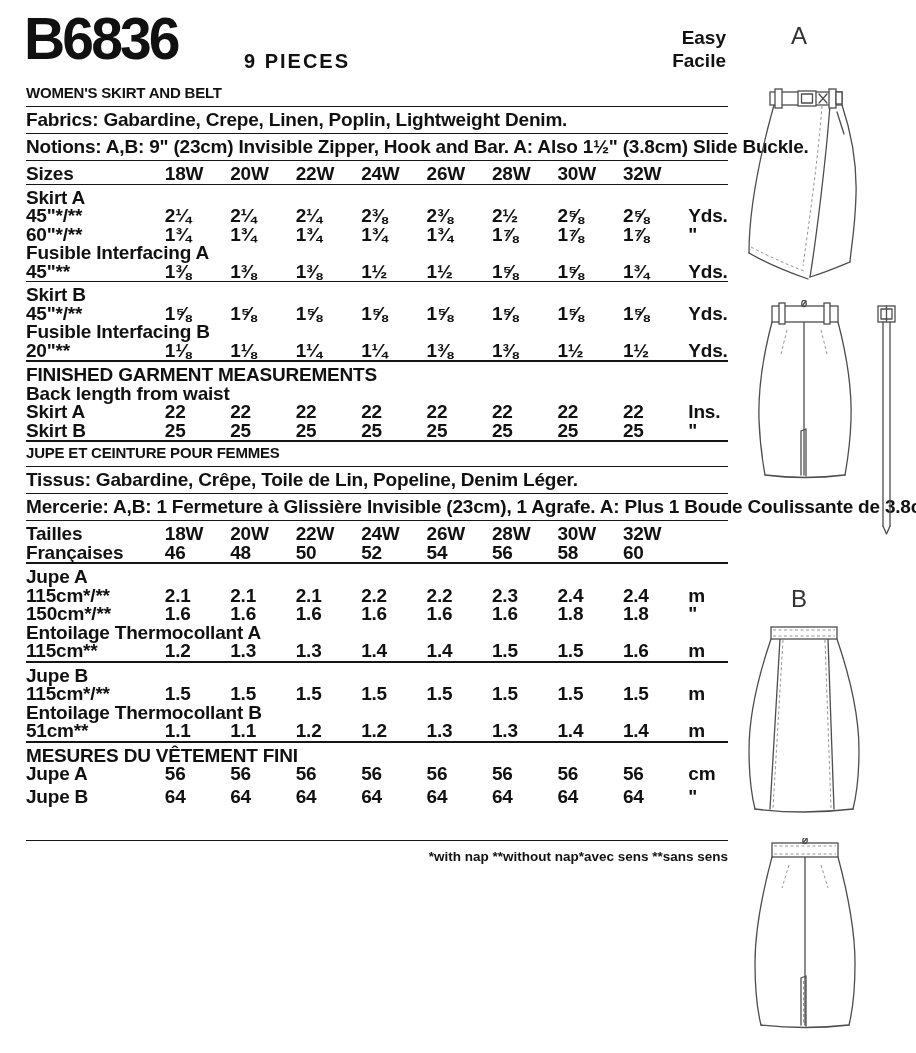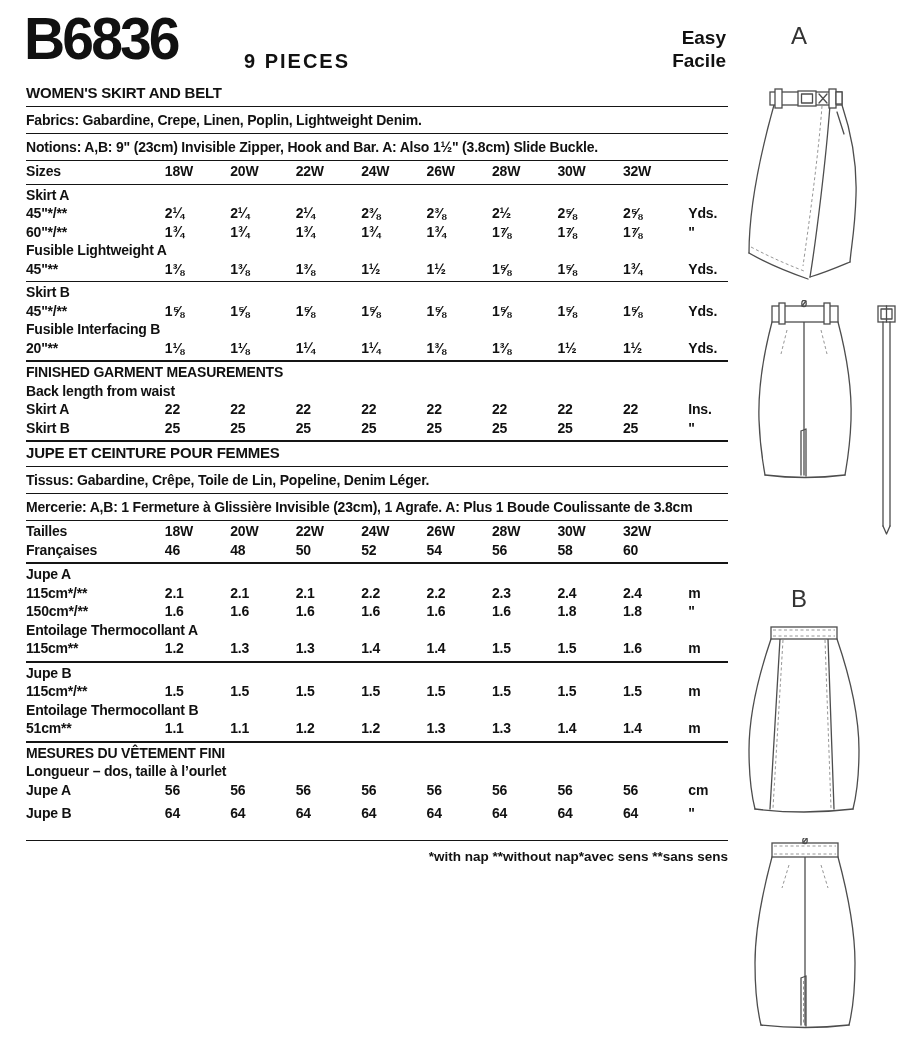--- a/index.html
+++ b/index.html
@@ -6,21 +6,21 @@
   body{
     width:916px;height:1053px;position:relative;background:#ffffff;
     font-family:"Liberation Sans","DejaVu Sans",sans-serif;color:#111;
     overflow:hidden;
   }
   .abs{position:absolute;}
   #pattern-number{left:24px;top:4px;font-size:60px;font-weight:700;letter-spacing:-3px;transform:scaleX(.95);transform-origin:left top;}
   #pieces-count{left:244px;top:50px;font-size:20px;font-weight:700;letter-spacing:2px;}
   #difficulty{right:190px;top:26px;text-align:right;font-size:19px;font-weight:700;line-height:23px;}
   #yardage-table{left:26px;top:84px;width:702px;}
-  .row{display:flex;align-items:baseline;height:18.5px;font-size:14px;font-weight:700;letter-spacing:-0.2px;white-space:nowrap;}
+  .row{display:flex;align-items:baseline;height:18.5px;font-size:19px;font-weight:700;letter-spacing:-0.2px;white-space:nowrap;}
   .row.title{height:20px;font-size:15px;}
   .row.text{display:block;height:22px;line-height:22px;}
   .row.group{height:18.5px;}
   .row.tall{height:23px;}
   .cell{display:inline-block;}
   .cell.label{width:140px;}
   .cell.val{width:66px;}
   .cell.unit{width:40px;}
   .seg{display:inline;}
   .rule{border-top:1.6px solid #151515;margin:2px 0;}
@@ -87,21 +87,21 @@
       <span class="cell val">1¾</span>
       <span class="cell val">1¾</span>
       <span class="cell val">1¾</span>
       <span class="cell val">1¾</span>
       <span class="cell val">1⅞</span>
       <span class="cell val">1⅞</span>
       <span class="cell val">1⅞</span>
       <span class="cell unit">"</span>
     </div>
     <div class="row group">
-      <span class="seg">Fusible Lightweight A</span>
+      <span class="seg">Fusible Interfacing A</span>
     </div>
     <div class="row data">
       <span class="cell label">45"**</span>
       <span class="cell val">1⅜</span>
       <span class="cell val">1⅜</span>
       <span class="cell val">1⅜</span>
       <span class="cell val">1½</span>
       <span class="cell val">1½</span>
       <span class="cell val">1⅝</span>
       <span class="cell val">1⅝</span>
@@ -273,23 +273,20 @@
       <span class="cell val">1.2</span>
       <span class="cell val">1.3</span>
       <span class="cell val">1.3</span>
       <span class="cell val">1.4</span>
       <span class="cell val">1.4</span>
       <span class="cell unit">m</span>
     </div>
     <div class="rule thick"></div>
     <div class="row group">
       <span class="seg">MESURES DU VÊTEMENT FINI</span>
-    </div>
-    <div class="row group">
-      <span class="seg">Longueur – dos, taille à l’ourlet</span>
     </div>
     <div class="row data tall">
       <span class="cell label">Jupe A</span>
       <span class="cell val">56</span>
       <span class="cell val">56</span>
       <span class="cell val">56</span>
       <span class="cell val">56</span>
       <span class="cell val">56</span>
       <span class="cell val">56</span>
       <span class="cell val">56</span>

